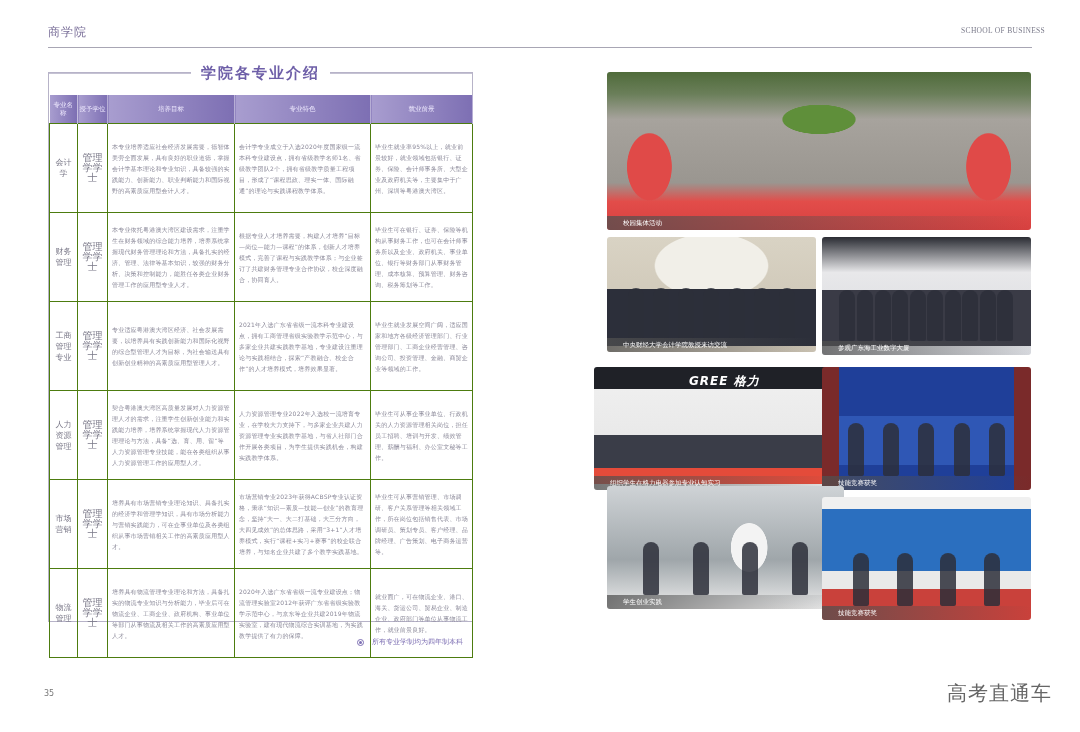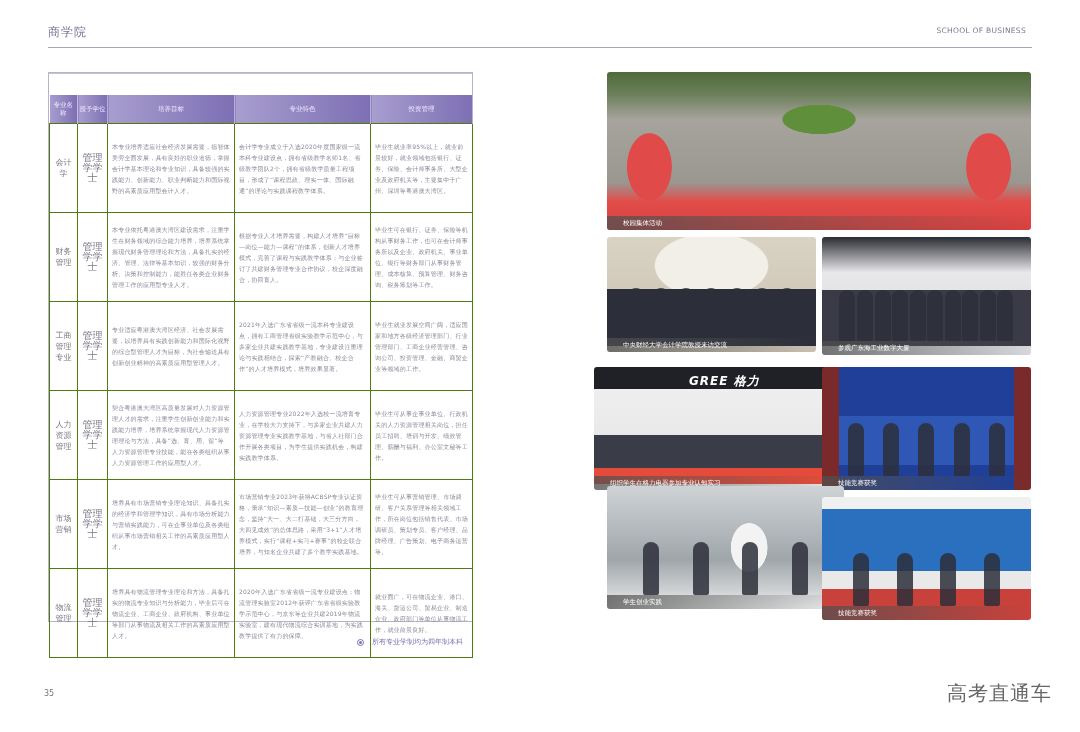--- a/index.html
+++ b/index.html
@@ -1,21 +1,21 @@
 <!DOCTYPE html>
 <html><head>
 <meta charset="utf-8">
 <style>
   html, body { margin: 0; padding: 0; }
   body {
     width: 1080px; height: 732px; background: #ffffff; position: relative; overflow: hidden;
     font-family: "DejaVu Sans", "Liberation Sans", sans-serif; color: #555;
   }
   .hdr-left { position: absolute; left: 48px; top: 24px; font-size: 12px; color: #7a6f99; letter-spacing: 1px; }
-  .hdr-right { position: absolute; right: 54px; top: 26px; font-size: 7.5px; color: #7a7a8a; letter-spacing: 0.3px; }
+  .hdr-right { position: absolute; right: 35px; top: 26px; font-size: 7.5px; color: #7a7a8a; letter-spacing: 0.3px; font-family: Liberation Serif, serif; }
   .hdr-line { position: absolute; left: 48px; right: 48px; top: 47px; height: 1px; background: #a8a6b4; }
 
   .tbl-wrap { position: absolute; left: 48px; top: 72px; width: 425px; height: 550px; border: 1px solid #b7b3c8; box-sizing: border-box; }
   .tbl-title-line { position: absolute; left: 0; right: 0; top: 0; height: 1px; background: #c5c2d3; }
   .tbl-title { position: absolute; left: 0; right: 0; top: -10px; text-align: center; }
   .tbl-title span { display: inline-block; background: #fff; padding: 0 10px; font-size: 15px; color: #6e5fa8; font-weight: bold; letter-spacing: 2px; }
   table.major { position: absolute; left: 0; top: 22px; width: 423px; border-collapse: collapse; table-layout: fixed; }
   table.major th {
     height: 26px; color: #efeaff; font-weight: normal; font-size: 6.5px; line-height: 8px; text-align: center;
     background: linear-gradient(90deg, #a89dcf, #7d6fb3); border-right: 1px solid #ffffff55;
@@ -73,35 +73,38 @@
 </style>
 </head>
 <body>
 
 <div class="hdr-left">商学院</div>
 <div class="hdr-right">SCHOOL OF BUSINESS</div>
 <div class="hdr-line"></div>
 
 <div class="tbl-wrap">
   <div class="tbl-title-line"></div>
+  <div class="tbl-title">
+    <span>学院各专业介绍</span>
+  </div>
   <table class="major">
     <colgroup>
       <col style="width:28px">
         <col style="width:30px">
         <col style="width:127px">
         <col style="width:136px">
         <col style="width:102px">
     </colgroup>
     <thead>
       <tr>
         <th>专业名称</th>
         <th>授予学位</th>
         <th>培养目标</th>
         <th>专业特色</th>
-        <th>投资管理</th>
+        <th>就业前景</th>
       </tr>
     </thead>
     <tbody>
       <tr class="row">
         <td class="name">会计学</td>
         <td class="deg">管理学学士</td>
         <td class="text">本专业培养适应社会经济发展需要，德智体美劳全面发展，具有良好的职业道德，掌握会计学基本理论和专业知识，具备较强的实践能力、创新能力、职业判断能力和国际视野的高素质应用型会计人才。</td>
         <td class="text">会计学专业成立于入选2020年度国家级一流本科专业建设点，拥有省级教学名师1名、省级教学团队2个，拥有省级教学质量工程项目，形成了“课程思政、理实一体、国际融通”的理论与实践课程教学体系。</td>
         <td class="text">毕业生就业率95%以上，就业前景较好，就业领域包括银行、证券、保险、会计师事务所、大型企业及政府机关等，主要集中于广州、深圳等粤港澳大湾区。</td>
       </tr>

